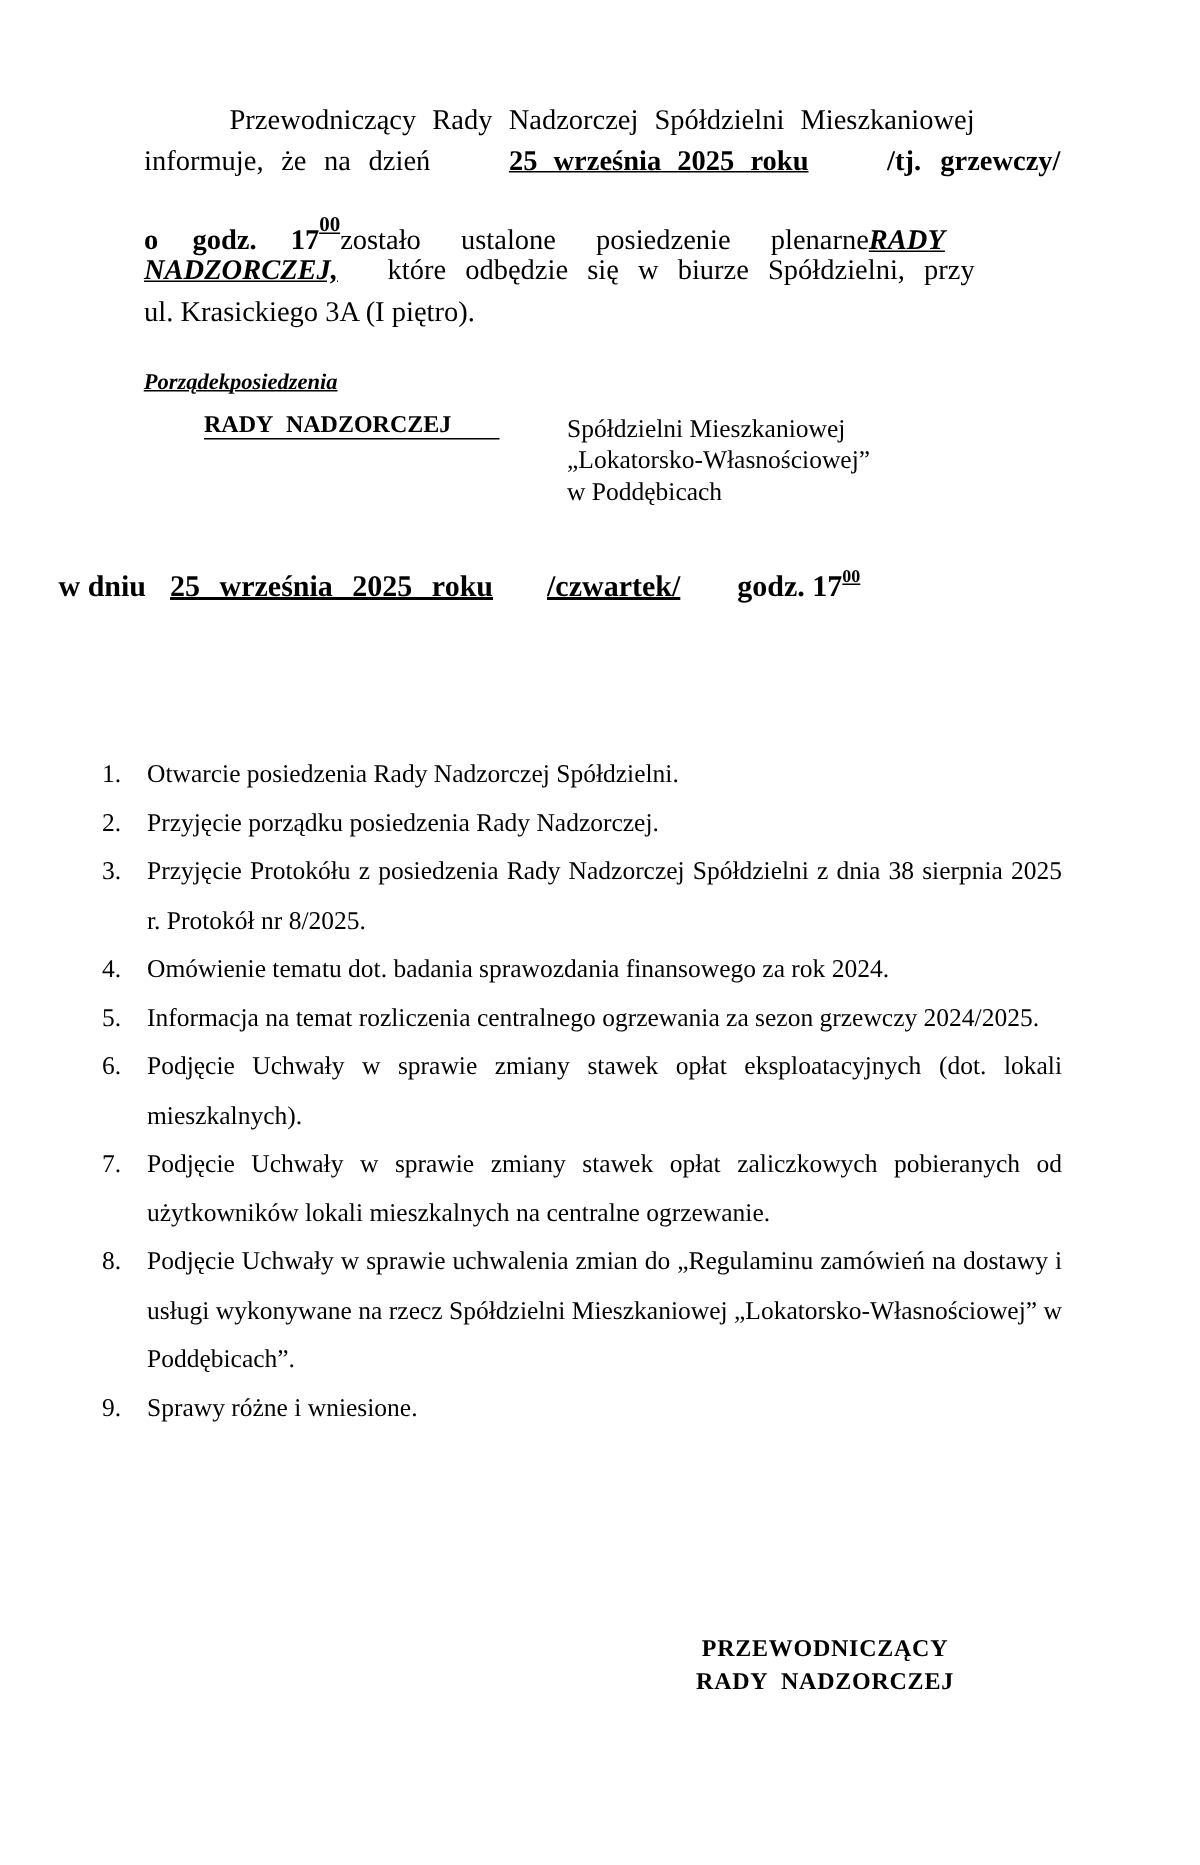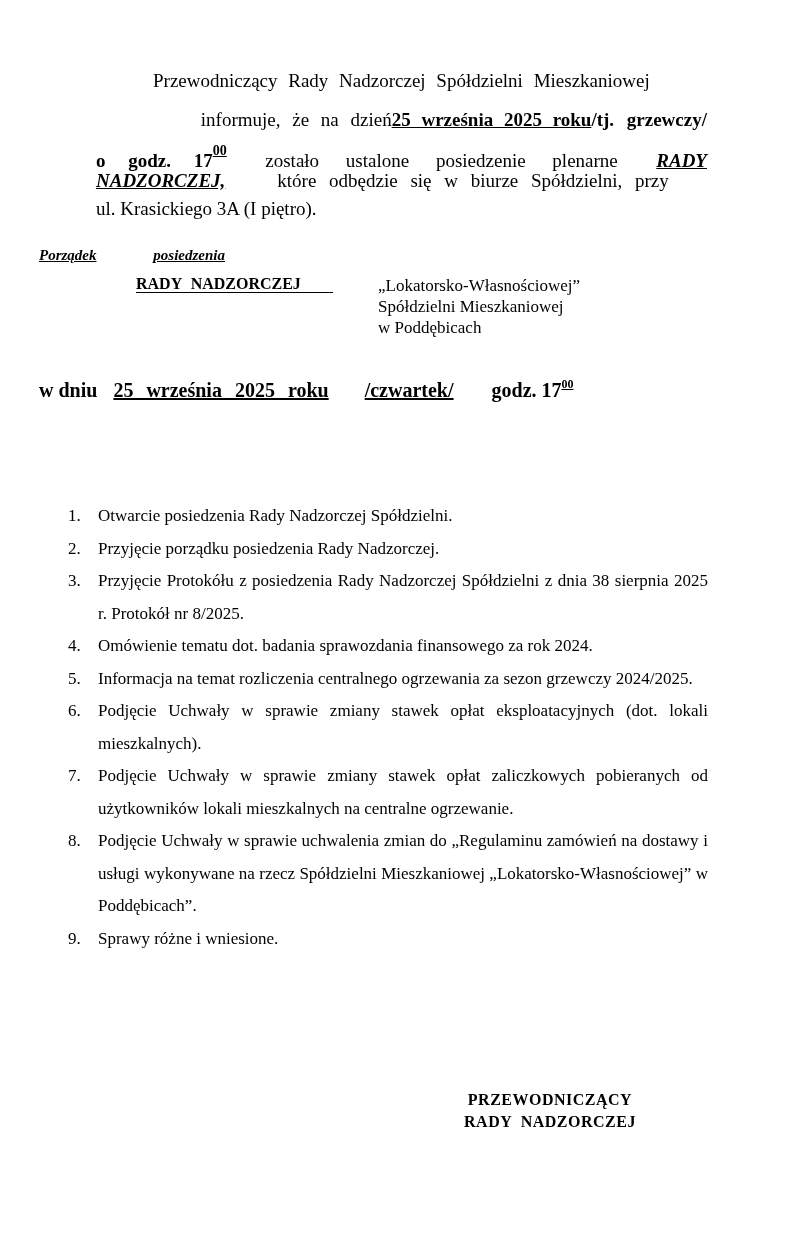--- a/index.html
+++ b/index.html
@@ -5,21 +5,21 @@
   html, body { margin: 0; padding: 0; background: #ffffff; }
   body {
     width: 800px; height: 1243px; position: relative; overflow: hidden;
     font-family: "Liberation Serif", "DejaVu Serif", serif; color: #000;
   }
   .abs { position: absolute; white-space: nowrap; }
   .p { font-size: 19px; }
   .b { font-weight: bold; }
   .i { font-style: italic; text-decoration: underline; }
   .u { text-decoration: underline; }
-  .just { display: flex; justify-content: flex-end; width: 611px; margin-top: 12px; }
+  .just { display: flex; justify-content: space-between; width: 611px; }
   sup.s { font-size: 12px; vertical-align: 9px; text-decoration: underline; font-weight: bold; }
   sup.t { font-size: 14px; vertical-align: 12px; text-decoration: underline; font-weight: bold; }
   .list { position: absolute; left: 68px; top: 500px; width: 640px; font-size: 17px; }
   .item { display: flex; line-height: 32.5px; }
   .num { width: 30px; flex: none; }
   .txt { flex: 1; }
   .txt.j { text-align: justify; text-align-last: left; }
 </style>
 </head>
 <body>
@@ -27,43 +27,43 @@
 <div class="abs p" style="left:153px; top:70px; width:555px; display:flex; justify-content:space-between;align-items:flex-end;">
   <span style="word-spacing:6px;">Przewodniczący Rady Nadzorczej Spółdzielni Mieszkaniowej</span>
 </div>
 
 <div class="abs p just" style="left:96px; top:97px; align-items:baseline;">
   <span style="word-spacing:7px;">informuje, że na dzień</span>
   <span class="b u" style="word-spacing:6px;">25 września 2025 roku</span>
   <span class="b" style="word-spacing:8px;">/tj. grzewczy/</span>
 </div>
 
-<div class="abs p" style="left:96px; top:143px; width:611px; display:flex; justify-content:space-between; align-items:baseline;">
+<div class="abs p" style="left:96px; top:143px; width:611px; display:flex; justify-content:flex-start; align-items:baseline;">
   <span class="b" style="word-spacing:18px;"><span>o godz. 17</span><sup class="t">00</sup></span>
   <span style="word-spacing:22px;">zostało ustalone posiedzenie plenarne</span>
   <span class="b i">RADY</span>
 </div>
 
-<div class="abs p" style="left:96px; top:170px; width:611px; display:flex; align-items:baseline;gap:40px;">
+<div class="abs p" style="left:96px; top:170px; width:611px; display:flex; align-items:baseline;">
   <span class="b i">NADZORCZEJ,</span>
-  <span style="margin-left:12px; word-spacing:8px;">które odbędzie się w biurze Spółdzielni, przy</span>
+  <span style="margin-left:33px; word-spacing:8px;">które odbędzie się w biurze Spółdzielni, przy</span>
 </div>
 
 <div class="abs p" style="left:96px; top:198px;">ul. Krasickiego 3A (I piętro).</div>
 
-<div class="abs b i u" style="left:39px; top:247px; font-size:15px; width:186px; display:flex; justify-content:space-between;">
+<div class="abs b i u" style="left:39px; top:247px; font-size:15px; width:186px; display:flex; justify-content:flex-end;">
   <span>Porządek</span>
   <span>posiedzenia</span>
 </div>
 
 <div class="abs b" style="left:136px; top:275px; font-size:16px; width:197px; border-bottom:1px solid #000; line-height:17px; word-spacing:5px;">RADY NADZORCZEJ</div>
 
 <div class="abs" style="left:378px; top:275px; font-size:17px; line-height:21px;">
+  <div>Spółdzielni Mieszkaniowej</div>
   <div>„Lokatorsko-Własnościowej”</div>
-  <div>Spółdzielni Mieszkaniowej</div>
   <div>w Poddębicach</div>
 </div>
 
 <div class="abs b" style="left:39px; top:377px; font-size:20px; display:flex; align-items:baseline;">
   <span>w dniu</span>
   <span class="u" style="margin-left:16px; word-spacing:8px;"><span>25 września 2025 roku</span><span style="display:inline-block; width:36px;"></span><span>/czwartek/</span></span>
   <span style="margin-left:38px;"><span>godz. 17</span><sup class="s">00</sup></span>
 </div>
 
 <div class="list">

